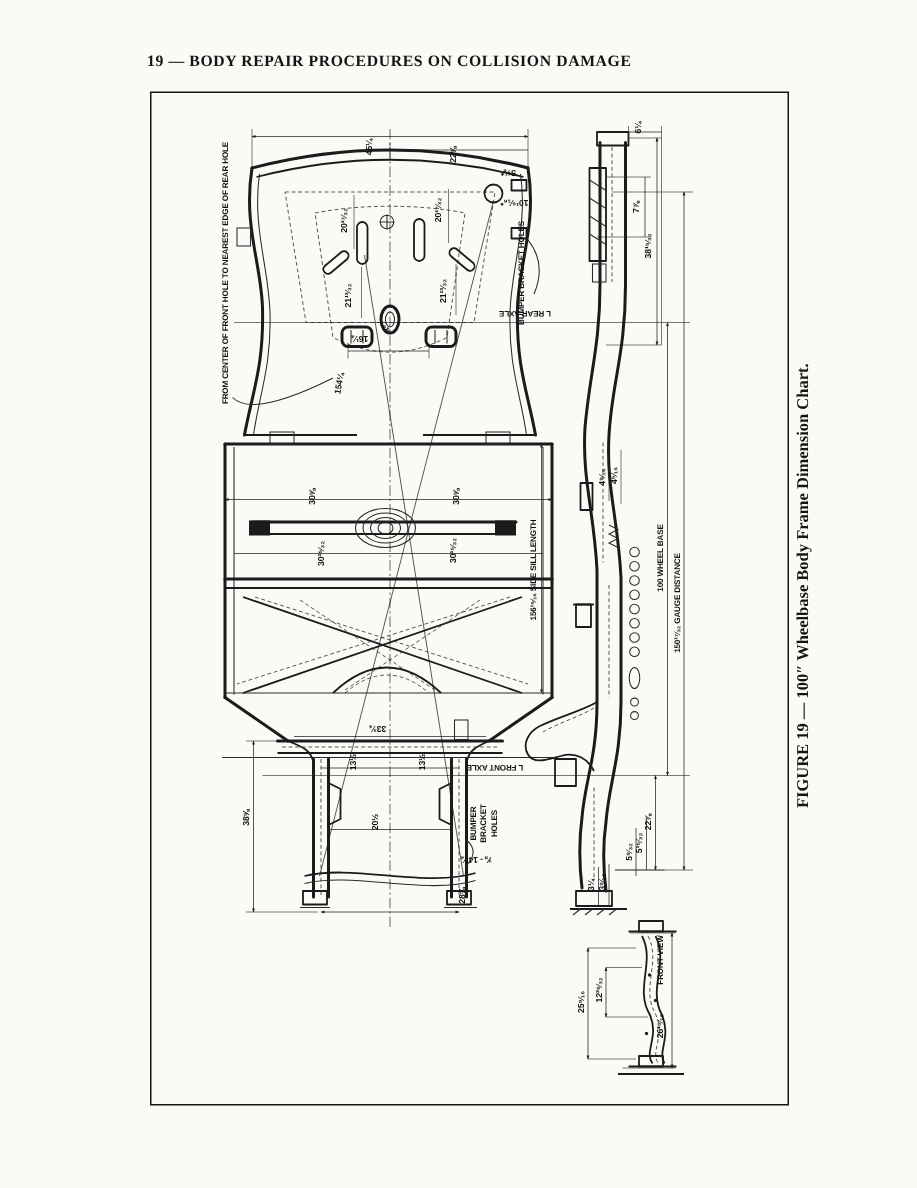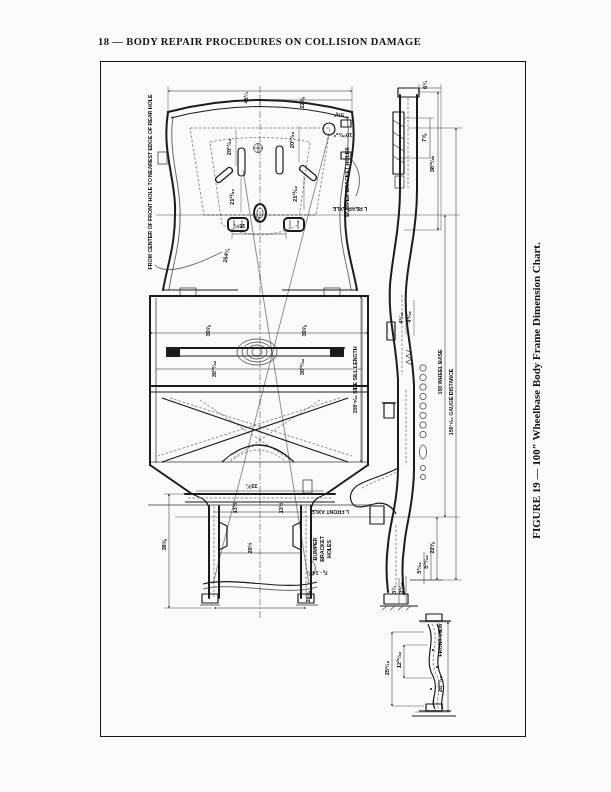--- a/index.html
+++ b/index.html
@@ -21,21 +21,21 @@
   .dim{stroke:#222;stroke-width:.5;fill:none;}
   .ext{stroke:#222;stroke-width:.4;fill:none;}
   .solidfill{fill:#1b1b1b;stroke:none;}
   .lbl{font:bold 5.8px "Liberation Sans",sans-serif;fill:#111;letter-spacing:-.1px;}
   .lblb{font:bold 5.4px "Liberation Sans",sans-serif;fill:#111;letter-spacing:-.1px;}
   text{text-anchor:middle;}
 </style>
 </head>
 <body>
 
-<div class="page-header">18 — BODY REPAIR PROCEDURES ON COLLISION DAMAGE</div>
+<div class="page-header">19 — BODY REPAIR PROCEDURES ON COLLISION DAMAGE</div>
 <div class="figure-border"></div>
 
 <svg viewBox="0 0 611 792" width="611" height="792">
   <defs>
     <marker id="ar" viewBox="0 0 10 10" refX="8.5" refY="5" markerWidth="5.5" markerHeight="5.5" orient="auto-start-reverse">
       <path d="M0,1.5 L9.5,5 L0,8.5 z" fill="#222"></path>
     </marker>
   </defs>
 
   <g>

